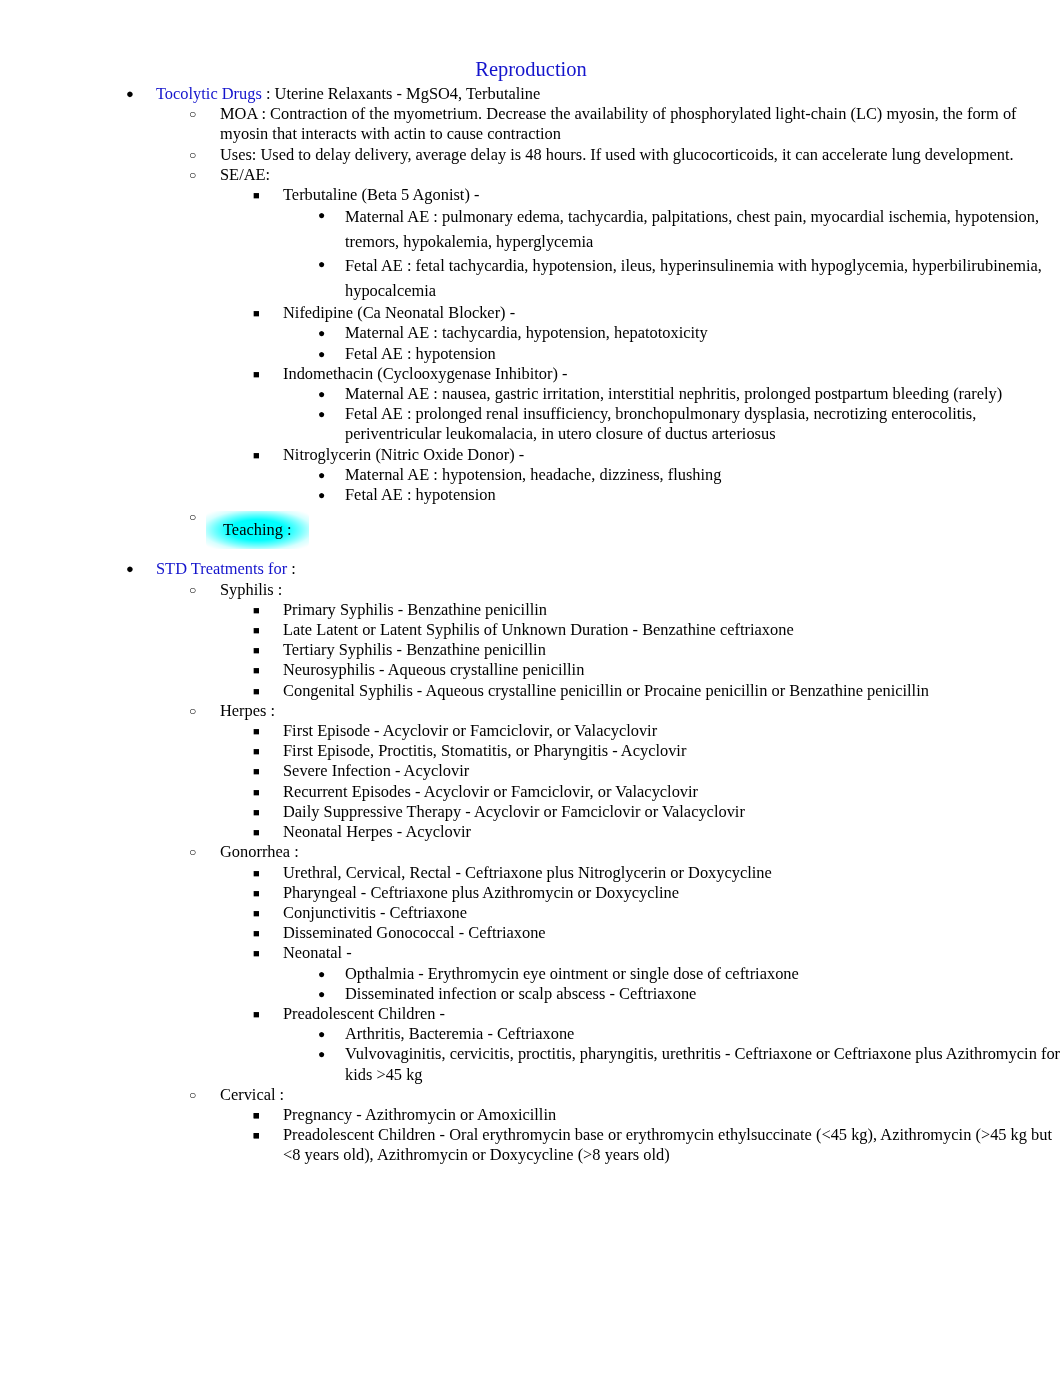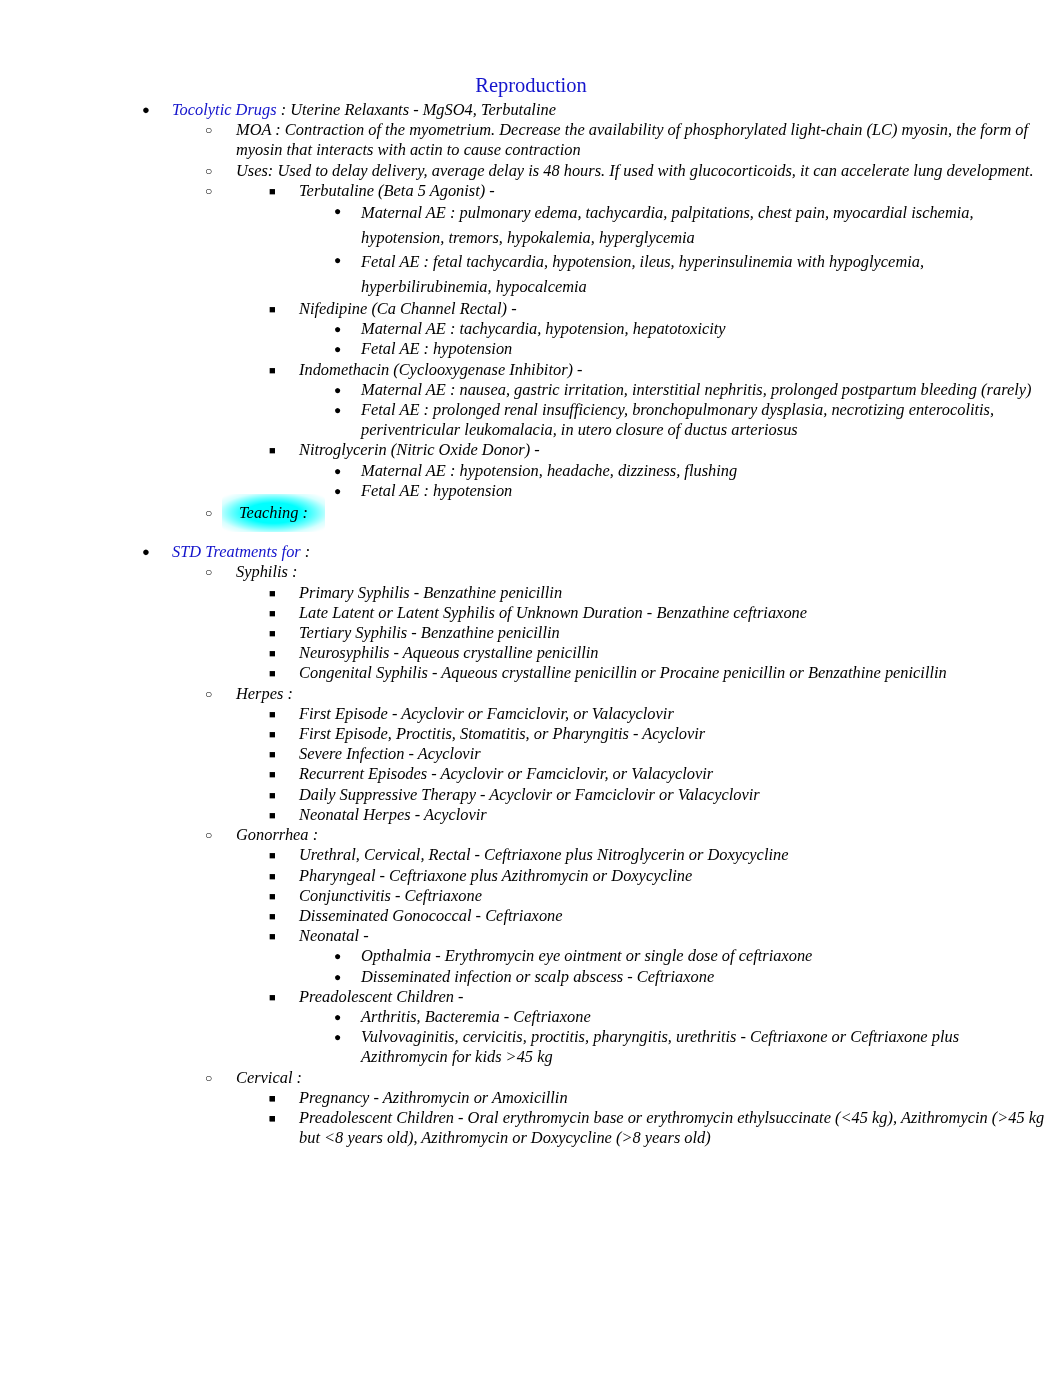--- a/index.html
+++ b/index.html
@@ -12,21 +12,21 @@
     height: 1377px;
     font-family: "Liberation Serif", "DejaVu Serif", serif;
     color: #000000;
     -webkit-font-smoothing: antialiased;
   }
   .page {
     position: relative;
     width: 1062px;
     height: 1377px;
     box-sizing: border-box;
-    padding: 16px;
+    padding: 0;
     overflow: hidden;
   }
   .doc-title {
     text-align: center;
     color: #1414cc;
     font-size: 20.5px;
     line-height: 26px;
     padding-top: 56px;
     margin: 0 0 2px 0;
     font-weight: normal;
@@ -41,21 +41,20 @@
   }
   .row .bullet {
     position: absolute;
     display: inline-block;
     text-align: left;
     line-height: 20.2px;
     font-size: 16.4px;
   }
   .row .txt {
     display: block;
-    font-style: italic;
   }
   
   .lvl1 { padding-left: 156px; }
   .lvl1 > .bullet { left: 126px; font-size: 13px; }
   .lvl2 { padding-left: 220px; }
   .lvl2 > .bullet { left: 189px; font-size: 12px; }
   .lvl3 { padding-left: 283px; }
   .lvl3 > .bullet { left: 253px; font-size: 11px; }
   .lvl4 { padding-left: 345px; }
   .lvl4 > .bullet { left: 318px; font-size: 12px; }
@@ -65,20 +64,21 @@
   
   .loose { line-height: 24.5px; }
   .gap-md { height: 19px; }
 
   
   .hl {
     position: relative;
     display: inline-block;
     padding: 0 3px;
     z-index: 1;
+    margin-top: 13px;
   }
   .hl::before {
     content: "";
     position: absolute;
     left: -14px;
     right: -14px;
     top: -9px;
     bottom: -9px;
     background: radial-gradient(ellipse at 50% 50%,
         rgba(0,255,255,1) 0%,
@@ -109,38 +109,39 @@
     <span class="txt">MOA : Contraction of the myometrium. Decrease the availability of phosphorylated light-chain (LC) myosin, the form of myosin that interacts with actin to cause contraction</span>
   </div>
 
   <div class="row lvl2">
     <span class="bullet">○</span>
     <span class="txt">Uses: Used to delay delivery, average delay is 48 hours. If used with glucocorticoids, it can accelerate lung development.</span>
   </div>
 
   <div class="row lvl2">
     <span class="bullet">○</span>
+    <span class="txt">SE/AE:</span>
   </div>
 
   <div class="row lvl3">
     <span class="bullet">■</span>
     <span class="txt">Terbutaline (Beta 5 Agonist)    -</span>
   </div>
   <div class="row lvl4 loose">
     <span class="bullet">●</span>
     <span class="txt">Maternal AE  : pulmonary edema, tachycardia, palpitations, chest pain, myocardial ischemia, hypotension, tremors, hypokalemia, hyperglycemia</span>
   </div>
   <div class="row lvl4 loose">
     <span class="bullet">●</span>
     <span class="txt">Fetal AE : fetal tachycardia, hypotension, ileus, hyperinsulinemia with hypoglycemia, hyperbilirubinemia, hypocalcemia</span>
   </div>
 
   <div class="row lvl3">
     <span class="bullet">■</span>
-    <span class="txt">Nifedipine (Ca Channel Rectal)   -</span>
+    <span class="txt">Nifedipine (Ca Neonatal Blocker)   -</span>
   </div>
   <div class="row lvl4">
     <span class="bullet">●</span>
     <span class="txt">Maternal AE : tachycardia, hypotension, hepatotoxicity</span>
   </div>
   <div class="row lvl4">
     <span class="bullet">●</span>
     <span class="txt">Fetal AE : hypotension</span>
   </div>
 

